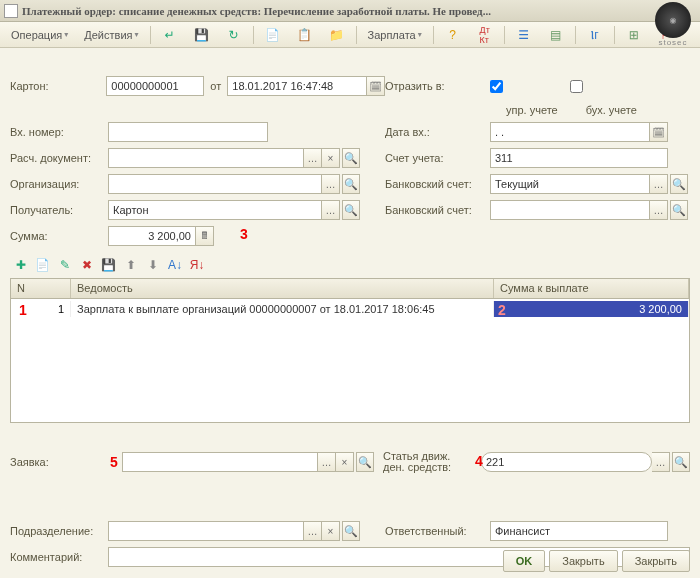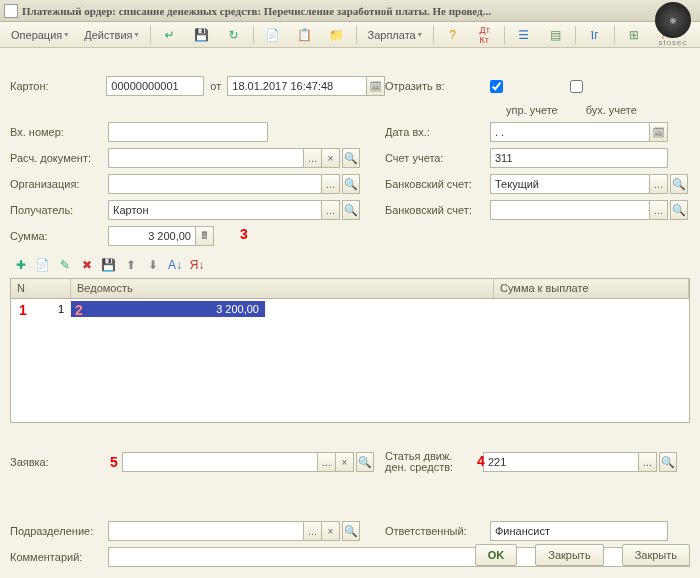--- a/index.html
+++ b/index.html
@@ -31,21 +31,21 @@
 .red-num { color: #e00; font-weight: bold; font-size: 14px; position: absolute; }
 .table-toolbar { display: flex; align-items: center; gap: 4px; padding: 4px 2px; }
 .tt-btn { width: 18px; height: 18px; border: 1px solid transparent; border-radius: 2px; display: flex; align-items: center; justify-content: center; cursor: pointer; font-size: 12px; }
 .grid { border: 1px solid #b8b5a0; background: #fff; height: 145px; overflow: hidden; }
 .grid-head { display: flex; background: linear-gradient(#f5f2e5,#e4e0cd); border-bottom: 1px solid #b8b5a0; height: 20px; }
 .gh { border-right: 1px solid #c9c5b0; padding: 3px 6px; color: #5a5640; }
 .gh1 { width: 60px; } .gh2 { flex: 1; } .gh3 { width: 195px; }
 .grid-row { display: flex; height: 20px; align-items: center; }
 .gc { padding: 2px 6px; border-right: 1px solid #eee; }
 .gc1 { width: 60px; text-align: right; } .gc2 { flex: 1; color: #333; } .gc3 { width: 195px; background: #3b4db0; color: #fff; text-align: right; }
-.footer-btns { position: absolute; bottom: 12px; right: 10px; display: flex; gap: 18px; }
+.footer-btns { position: absolute; bottom: 6px; right: 10px; display: flex; gap: 4px; }
 .fbtn { height: 22px; padding: 0 12px; border: 1px solid #b8b5a0; background: linear-gradient(#fdfcf4,#ece8d6); border-radius: 2px; cursor: pointer; color: #5a5640; display: flex; align-items: center; }
 .fbtn.ok { font-weight: bold; color: #3a6b1f; }
 </style>
 </head>
 <body>
 
 <div class="title-bar">
   <div class="doc-icon"></div>
   <div class="title-text">Платежный ордер: списание денежных средств: Перечисление заработной платы. Не провед...</div>
 </div>
@@ -228,20 +228,21 @@
     <div class="grid-head">
       <div class="gh gh1">N</div>
       <div class="gh gh2">Ведомость</div>
       <div class="gh gh3">Сумма к выплате</div>
     </div>
     <div class="grid-row">
       <div class="gc gc1" style="position:relative">
         <span class="red-num" style="left:8px;top:1px">1</span>
         <span>1</span>
       </div>
+      <div class="gc gc2">Зарплата к выплате организаций 00000000007 от 18.01.2017 18:06:45</div>
       <div class="gc gc3" style="position:relative">
         <span class="red-num" style="left:4px;top:1px;color:#f88">2</span>
         <span>3 200,00</span>
       </div>
     </div>
   </div>
 
   <div class="row" style="margin-top:28px;position:relative">
     <div class="col-left" style="position:relative">
       <span class="lbl">Заявка:</span>
@@ -249,21 +250,21 @@
       <input class="inp" style="width: 196px; margin-left: 14px;">
       <div class="btn-sq">…</div>
       <div class="btn-sq">×</div>
       <div class="btn-lookup">
           <span class="mag">🔍</span>
         </div>
     </div>
     <div class="col-right" style="position:relative">
       <span class="lbl-r" style="width:90px;line-height:11px">Статья движ. ден. средств:</span>
       <span class="red-num" style="left:92px;top:2px">4</span>
-      <input class="inp" style="width: 156px; margin-left: 8px;" value="221">
+      <input class="inp" style="width: 171px; margin-left: 8px; border-radius: 10px;" value="221">
       <div class="btn-sq">…</div>
       <div class="btn-lookup">
           <span class="mag">🔍</span>
         </div>
     </div>
   </div>
 
   <div class="row" style="margin-top:48px">
     <div class="col-left">
       <span class="lbl">Подразделение:</span>

